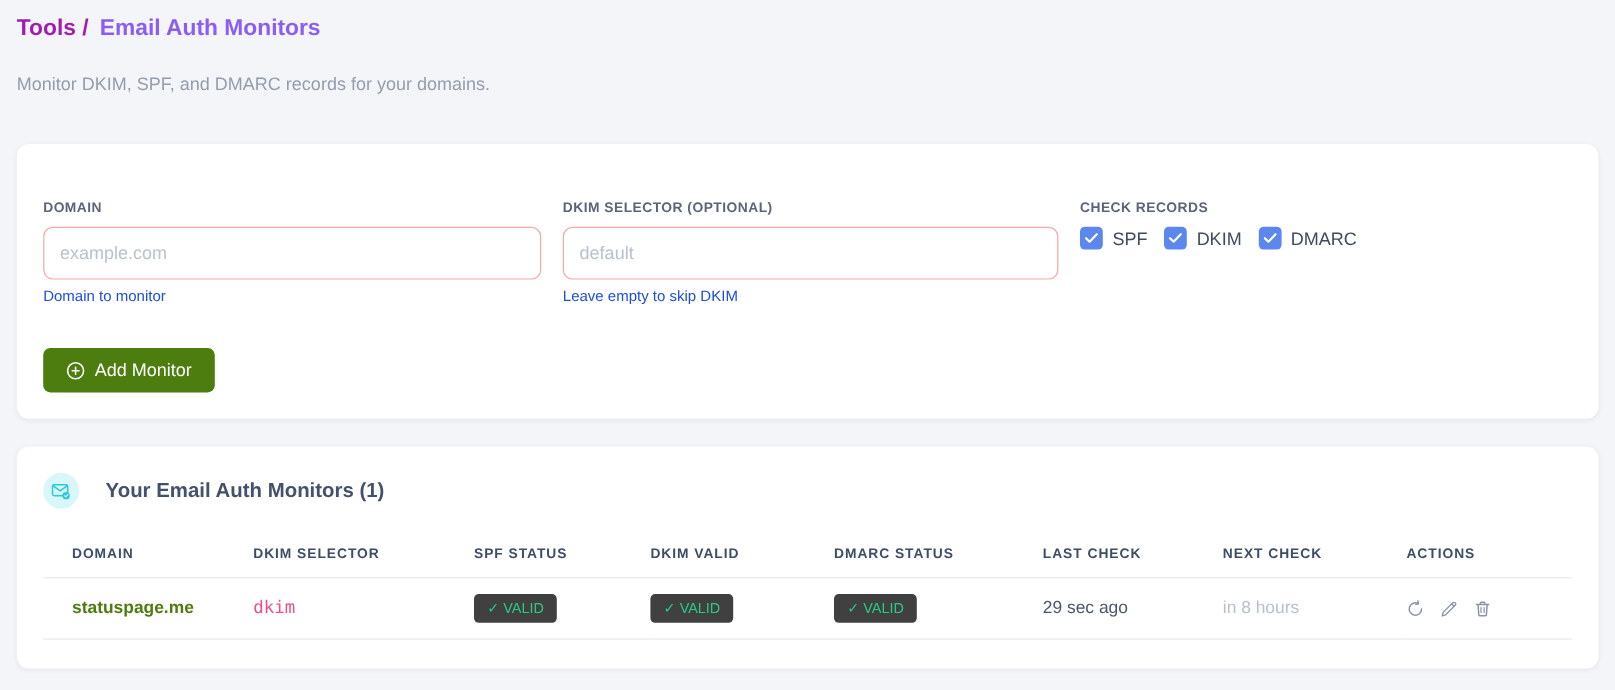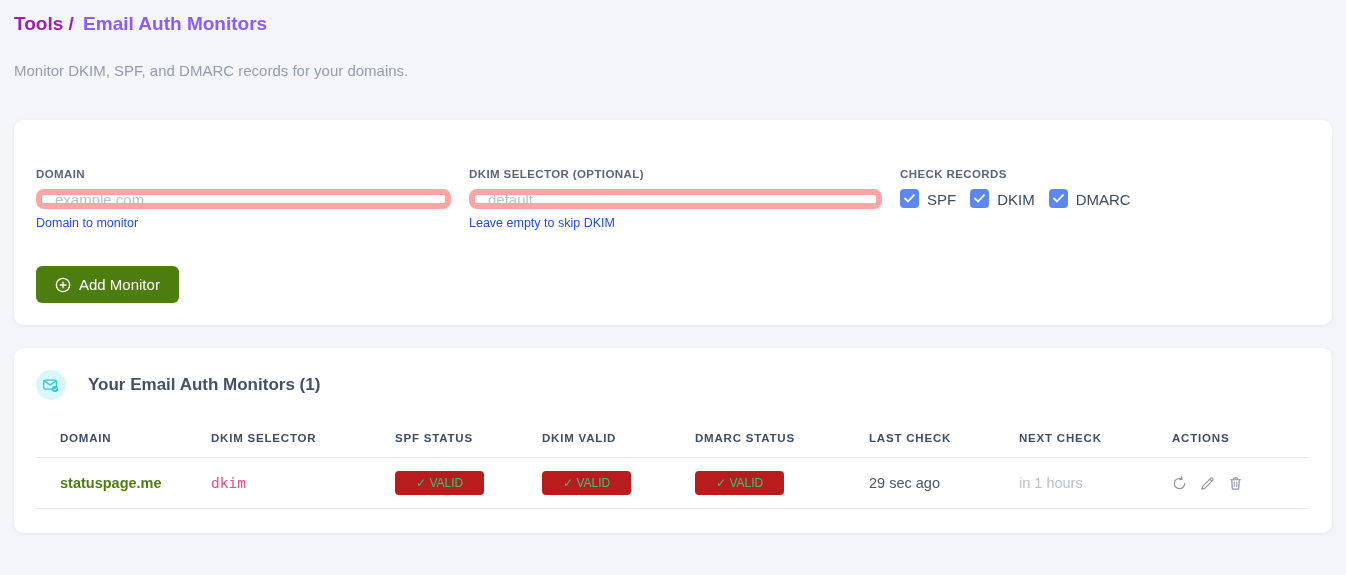--- a/index.html
+++ b/index.html
@@ -50,22 +50,22 @@
   }
   .field-label {
     font-size: 11.5px;
     font-weight: 700;
     color: #5b6577;
     letter-spacing: 0.4px;
     margin-bottom: 9px;
   }
   .text-input {
     width: 100%;
-    height: 20px;
-    border: 6px solid #fca5a5;
+    height: 44px;
+    border: 1px solid #fca5a5;
     border-radius: 8px;
     padding: 0 13px;
     font-size: 15px;
     font-family: "Liberation Sans", "DejaVu Sans", sans-serif;
     color: #3e4b66;
     background: #ffffff;
     outline: none;
   }
   .text-input::placeholder { color: #b9c1cd; }
   .field-helper { margin-top: 7px; font-size: 12.5px; color: #1d4ed8; }
@@ -116,25 +116,25 @@
   }
   table.monitors th:first-child, table.monitors td:first-child { padding-left: 24px; }
   .cell-domain { font-weight: 700; color: #4d7c0f; font-size: 15px; }
   .cell-selector {
     font-family: "DejaVu Sans Mono", "Liberation Mono", monospace;
     font-size: 13px;
     color: #ed4f87;
   }
   .badge-valid {
     display: inline-block;
-    background: #b91c1c;
+    background: #404040;
     color: #2bc983;
     font-size: 12px;
     font-weight: 400;
-    padding: 5px 21px;
+    padding: 5px 11px;
     border-radius: 4px;
     white-space: nowrap;
   }
   .cell-last { color: #4a5568; }
   .cell-next { color: #b8c0cc; }
   .actions { display: flex; align-items: center; gap: 13px; }
   .action-btn {
     background: none; border: none; padding: 0; cursor: pointer;
     display: inline-flex; align-items: center; color: #8a94a6;
   }
@@ -236,21 +236,21 @@
         </tr>
       </thead>
       <tbody>
         <tr>
           <td class="cell-domain">statuspage.me</td>
           <td class="cell-selector">dkim</td>
           <td><span class="badge-valid">✓ VALID</span></td>
           <td><span class="badge-valid">✓ VALID</span></td>
           <td><span class="badge-valid">✓ VALID</span></td>
           <td class="cell-last">29 sec ago</td>
-          <td class="cell-next">in 1 hours</td>
+          <td class="cell-next">in 8 hours</td>
           <td>
             <span class="actions">
               <button class="action-btn" title="">
                 <svg width="15" height="15" viewBox="0 0 16 16" fill="none">
                   <path d="M13.5 8A5.5 5.5 0 1 1 10.6 3.15" stroke="currentColor" stroke-width="1.3" stroke-linecap="round"></path>
                   <path d="M10.2 0.9L10.8 3.3L8.4 3.9" stroke="currentColor" stroke-width="1.3" stroke-linecap="round" stroke-linejoin="round"></path>
                 </svg>
               </button>
               <button class="action-btn" title="">
                 <svg width="15" height="15" viewBox="0 0 16 16" fill="none">

